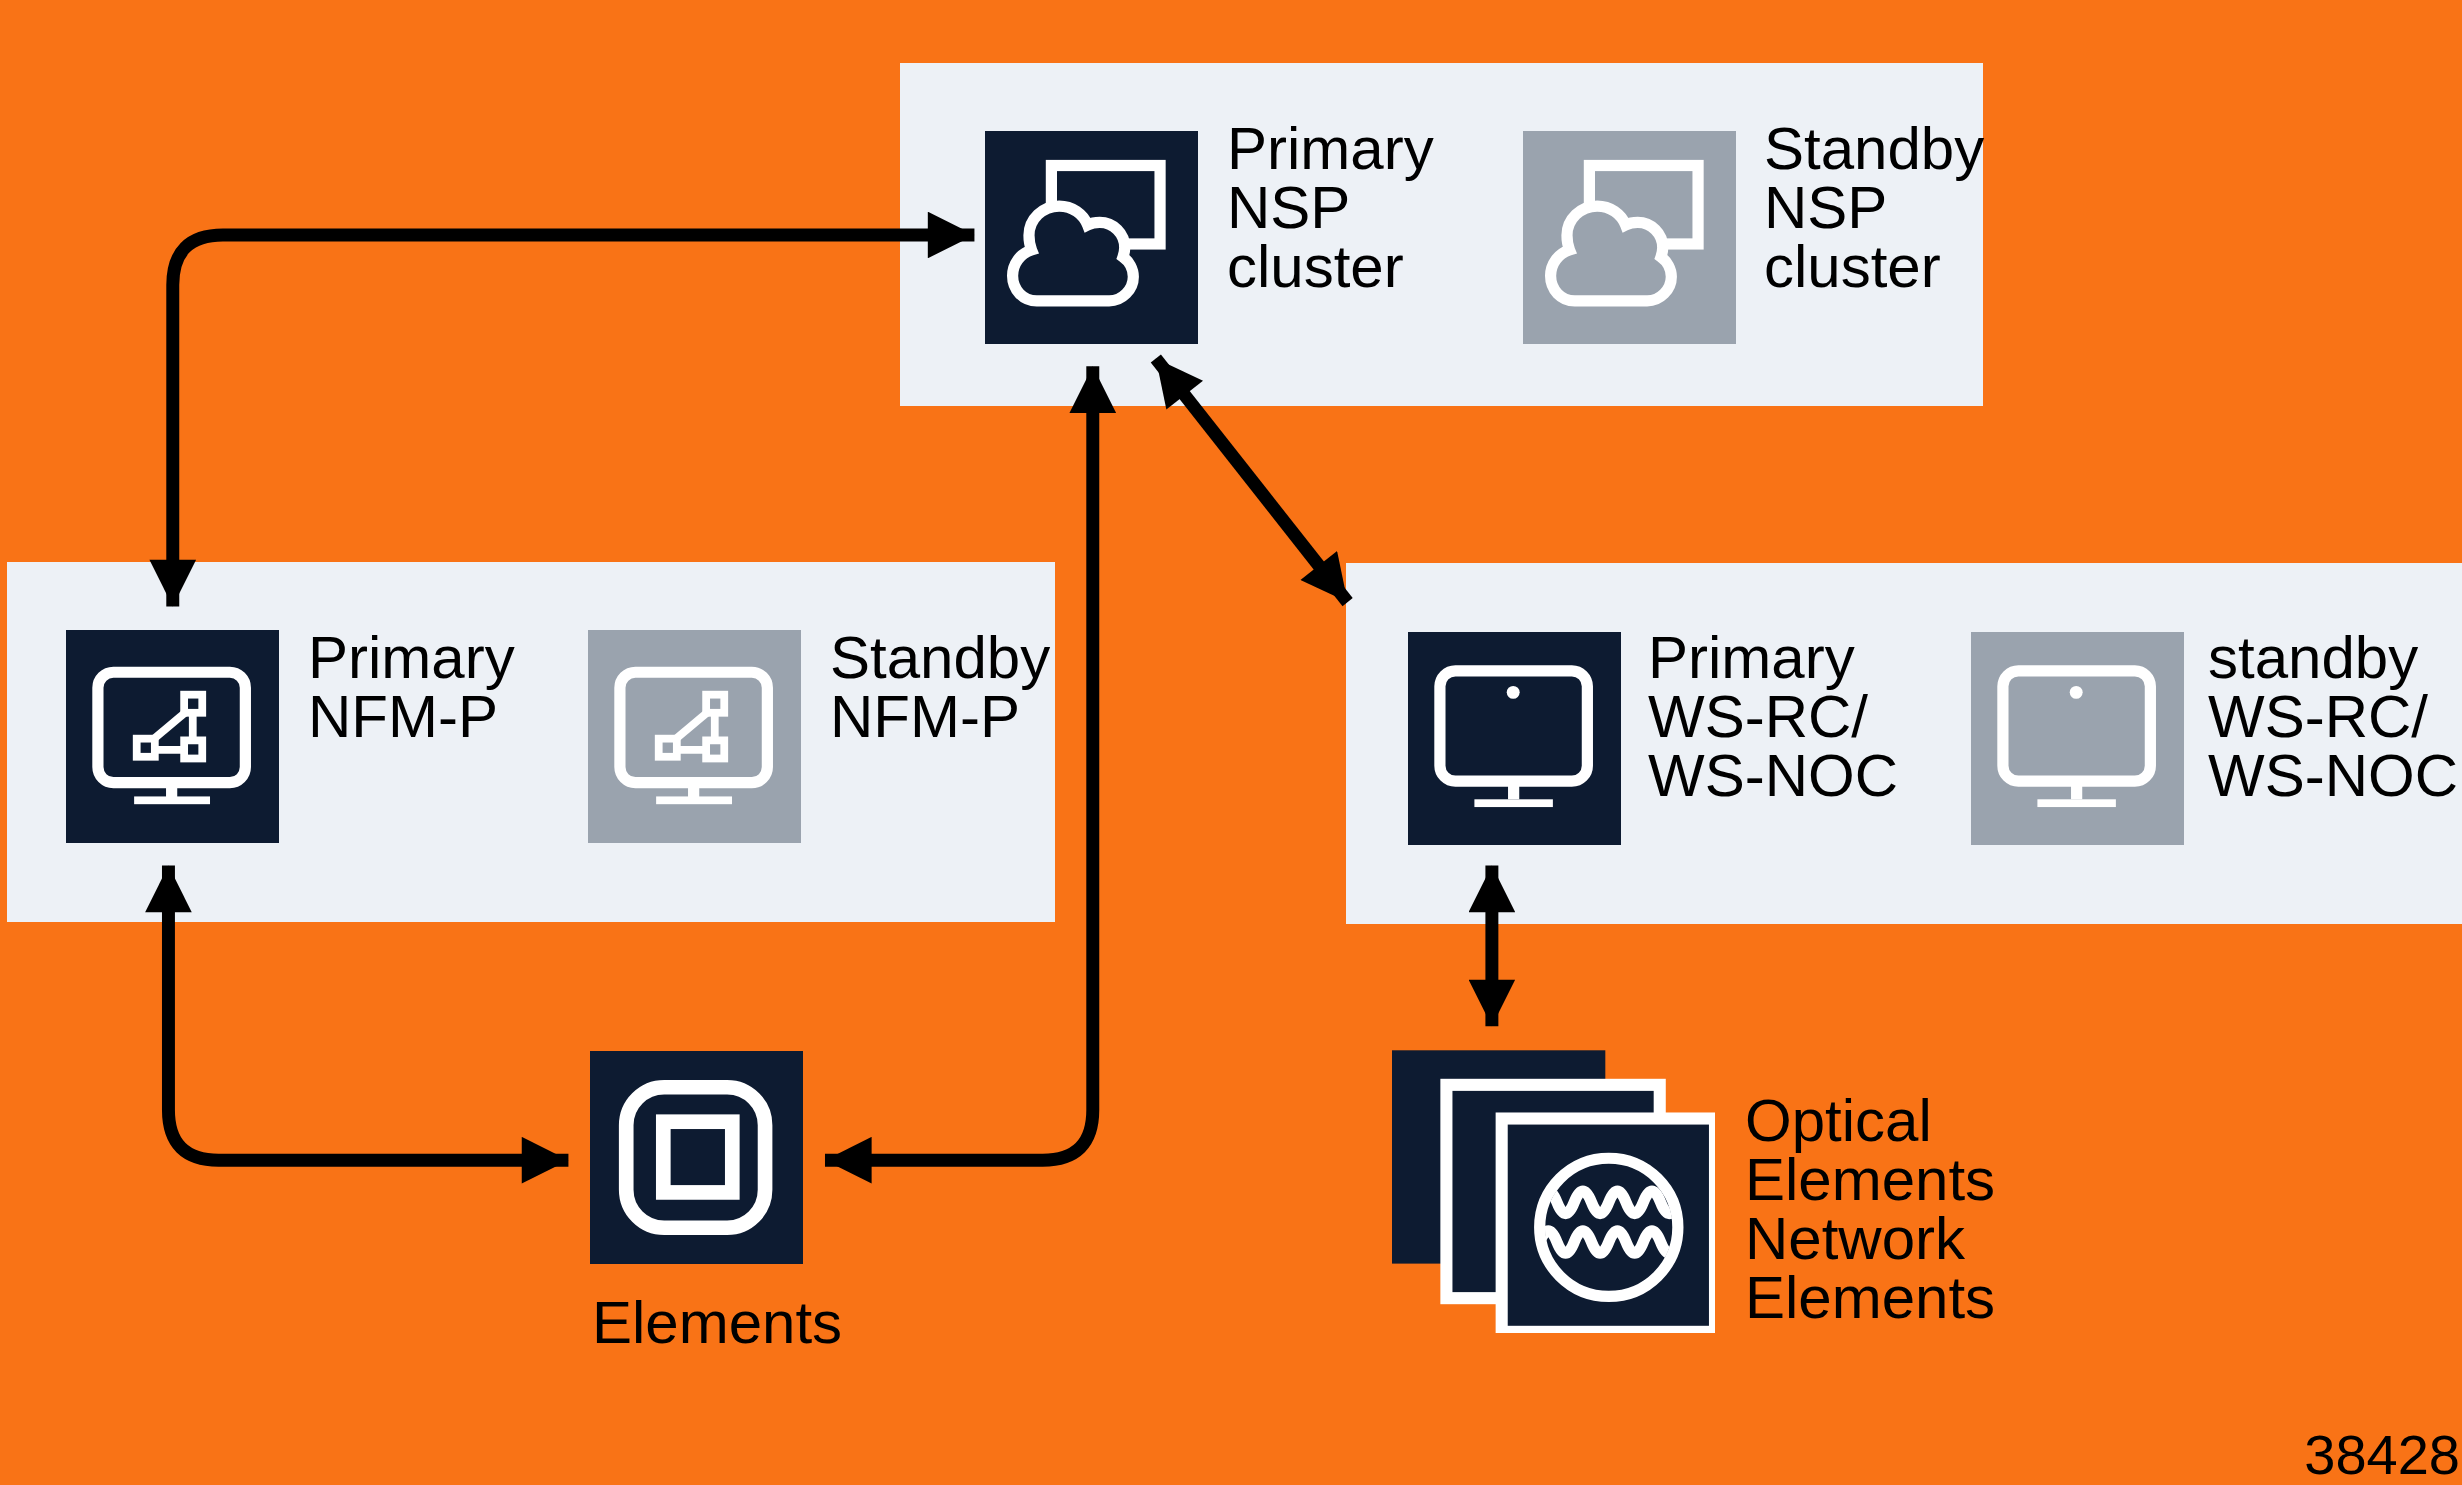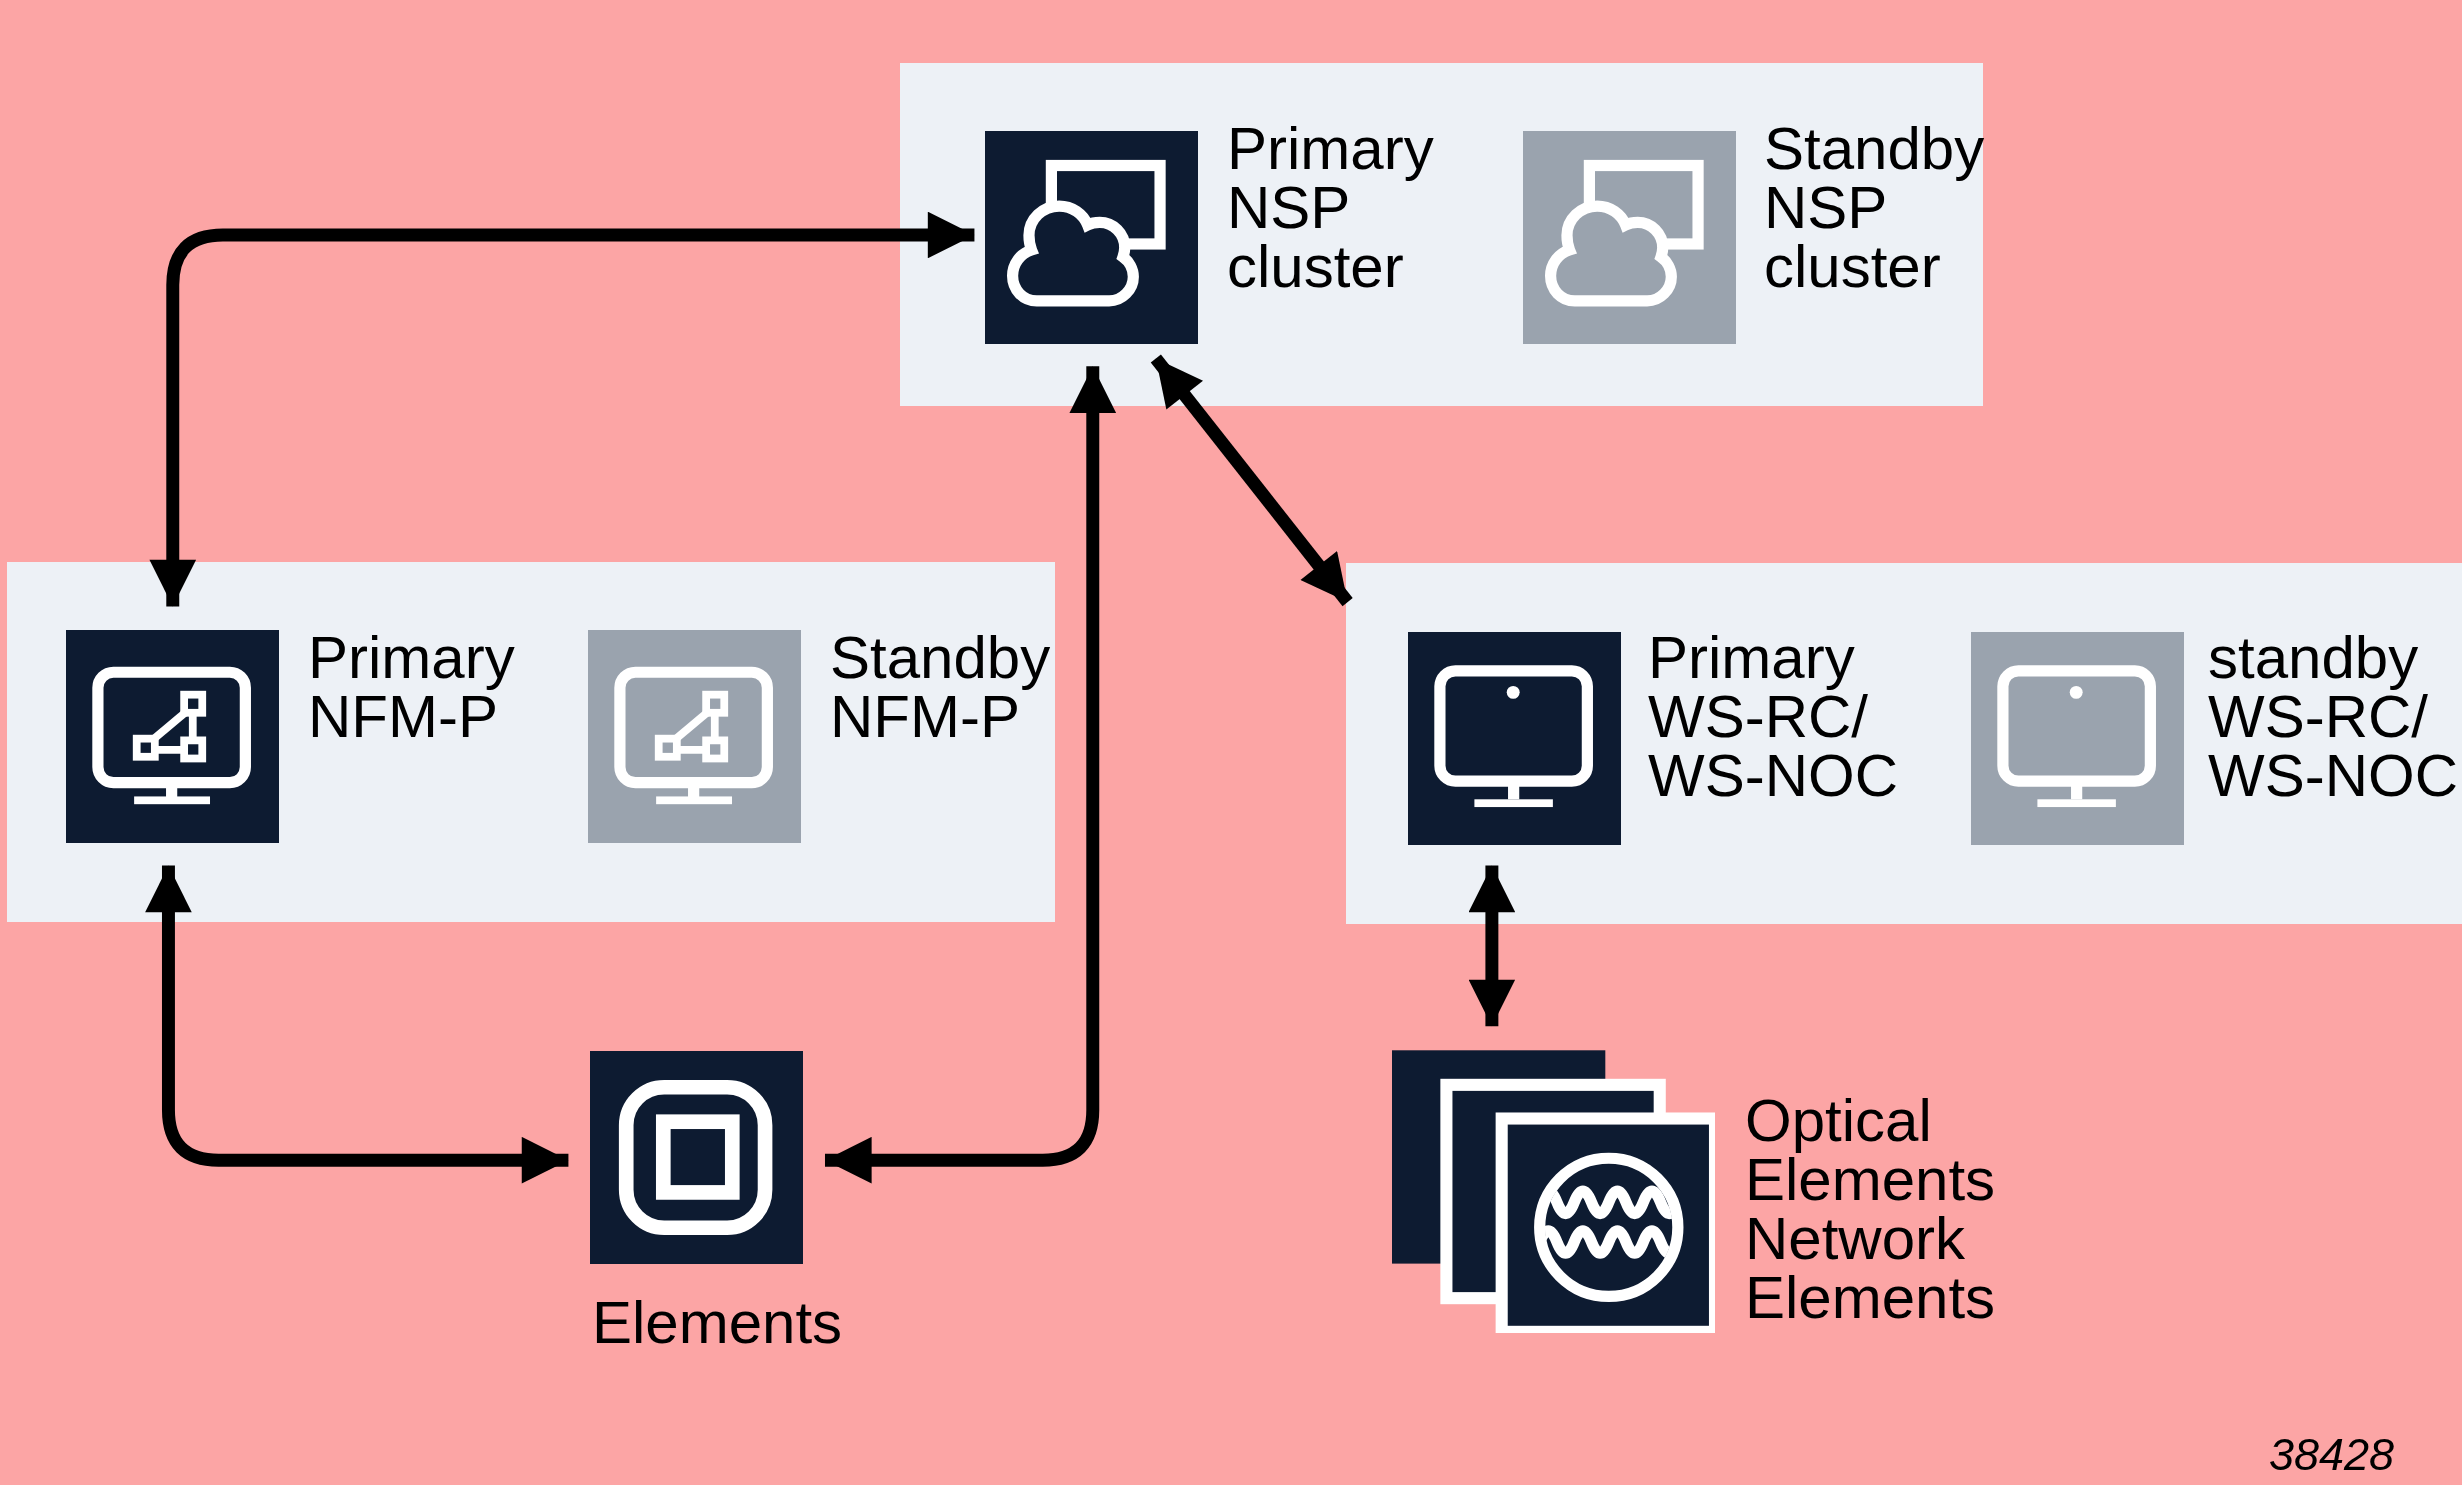--- a/index.html
+++ b/index.html
@@ -1,17 +1,17 @@
 <!DOCTYPE html>
 <html style="font-size:14px"><head>
 <meta charset="utf-8">
 <style>
   html,body{margin:0;padding:0;background:#ffffff;}
   .canvas{
-    position:relative;width:2462px;height:1485px;background:#fca5a5;
+    position:relative;width:2462px;height:1485px;background:#f97316;
     font-family:"Liberation Sans",sans-serif;overflow:hidden;
   }
   .panel{position:absolute;background:#EDF1F6;}
   #panel-nsp {left:900px;top:63px;width:1083px;height:343px;}
   #panel-nfmp{left:7px;top:562px;width:1048px;height:360px;}
   #panel-ws  {left:1346px;top:563px;width:1116px;height:361px;}
 
   .tile{position:absolute;width:213px;height:213px;}
   .tile svg{position:absolute;left:0;top:0;width:100%;height:100%;}
   .tile.primary{background:#0D1B31;}
@@ -37,21 +37,21 @@
   #label-nsp-standby {left:1764px;top:119px;}
   #label-nfmp-primary{left:308px;top:628px;}
   #label-nfmp-standby{left:830px;top:628px;}
   #label-ws-primary  {left:1648px;top:628px;}
   #label-ws-standby  {left:2208px;top:628px;}
   #label-ip          {left:592px;top:1293px;}
   #label-optical     {left:1745px;top:1091px;}
 
   #figure-number{
     position:absolute;left:2203px;top:1431px;width:257px;
-    font-size:45px;line-height:48px;color:#000000;text-align:center;font-style:italic;
+    font-size:56px;line-height:48px;color:#000000;text-align:right;
   }
 
   #arrows{position:absolute;left:0;top:0;width:2462px;height:1485px;pointer-events:none;}
   .arrow{stroke:#000000;stroke-width:15;fill:none;}
 </style>
 </head>
 <body>
 
 <div class="canvas">
 

